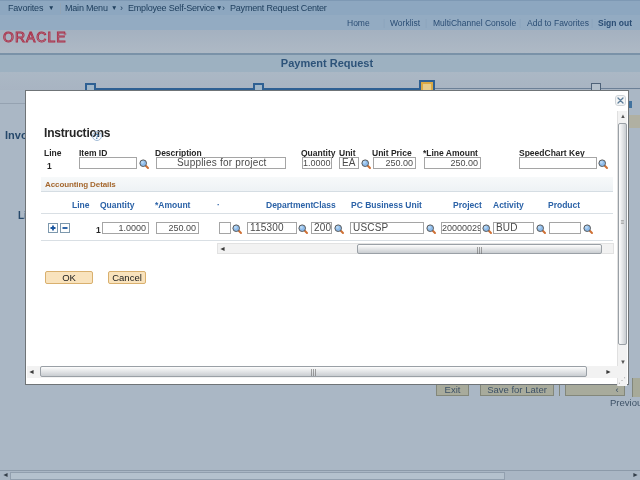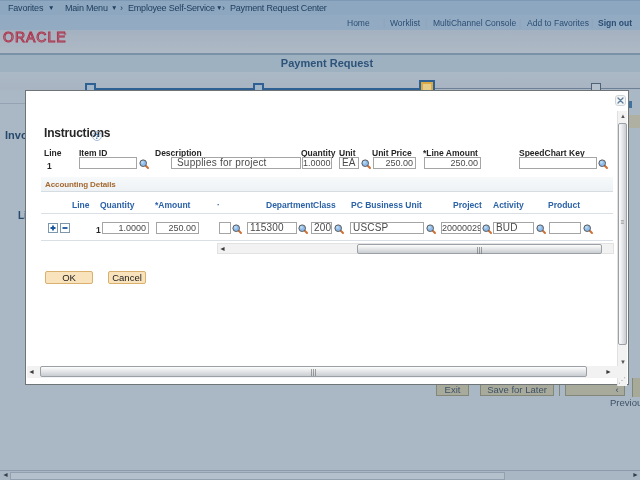--- a/index.html
+++ b/index.html
@@ -155,21 +155,21 @@
   <div class="lbl" style="left:313px;top:57px;">Unit</div>
   <div class="lbl" style="left:346px;top:57px;">Unit Price</div>
   <div class="lbl" style="left:397px;top:57px;">*Line Amount</div>
   <div class="lbl" style="left:493px;top:57px;">SpeedChart Key</div>
 
   <div class="lbl" style="left:21px;top:70px;">1</div>
   <div class="inp" style="left:53px;top:66px;width:58px;"></div>
   <svg class="abs mag" style="left:113px;top:68px;" width="11" height="11">
       <use href="#magsym"></use>
     </svg>
-  <div class="inp" style="left:145px;top:66px;width:130px;padding-left:5px;">Supplies for project</div>
+  <div class="inp" style="left:130px;top:66px;width:130px;padding-left:20px;">Supplies for project</div>
   <div class="inp num" style="left:276px;top:66px;width:30px;padding-right:2px;">1.0000</div>
   <div class="inp" style="left:313px;top:66px;width:20px;padding-left:2px;">EA</div>
   <svg class="abs mag" style="left:335px;top:68px;" width="11" height="11">
       <use href="#magsym"></use>
     </svg>
   <div class="inp num" style="left:347px;top:66px;width:43px;padding-right:2px;">250.00</div>
   <div class="inp num" style="left:398px;top:66px;width:57px;padding-right:2px;">250.00</div>
   <div class="inp" style="left:493px;top:66px;width:78px;"></div>
   <svg class="abs mag" style="left:572px;top:68px;" width="11" height="11">
       <use href="#magsym"></use>

